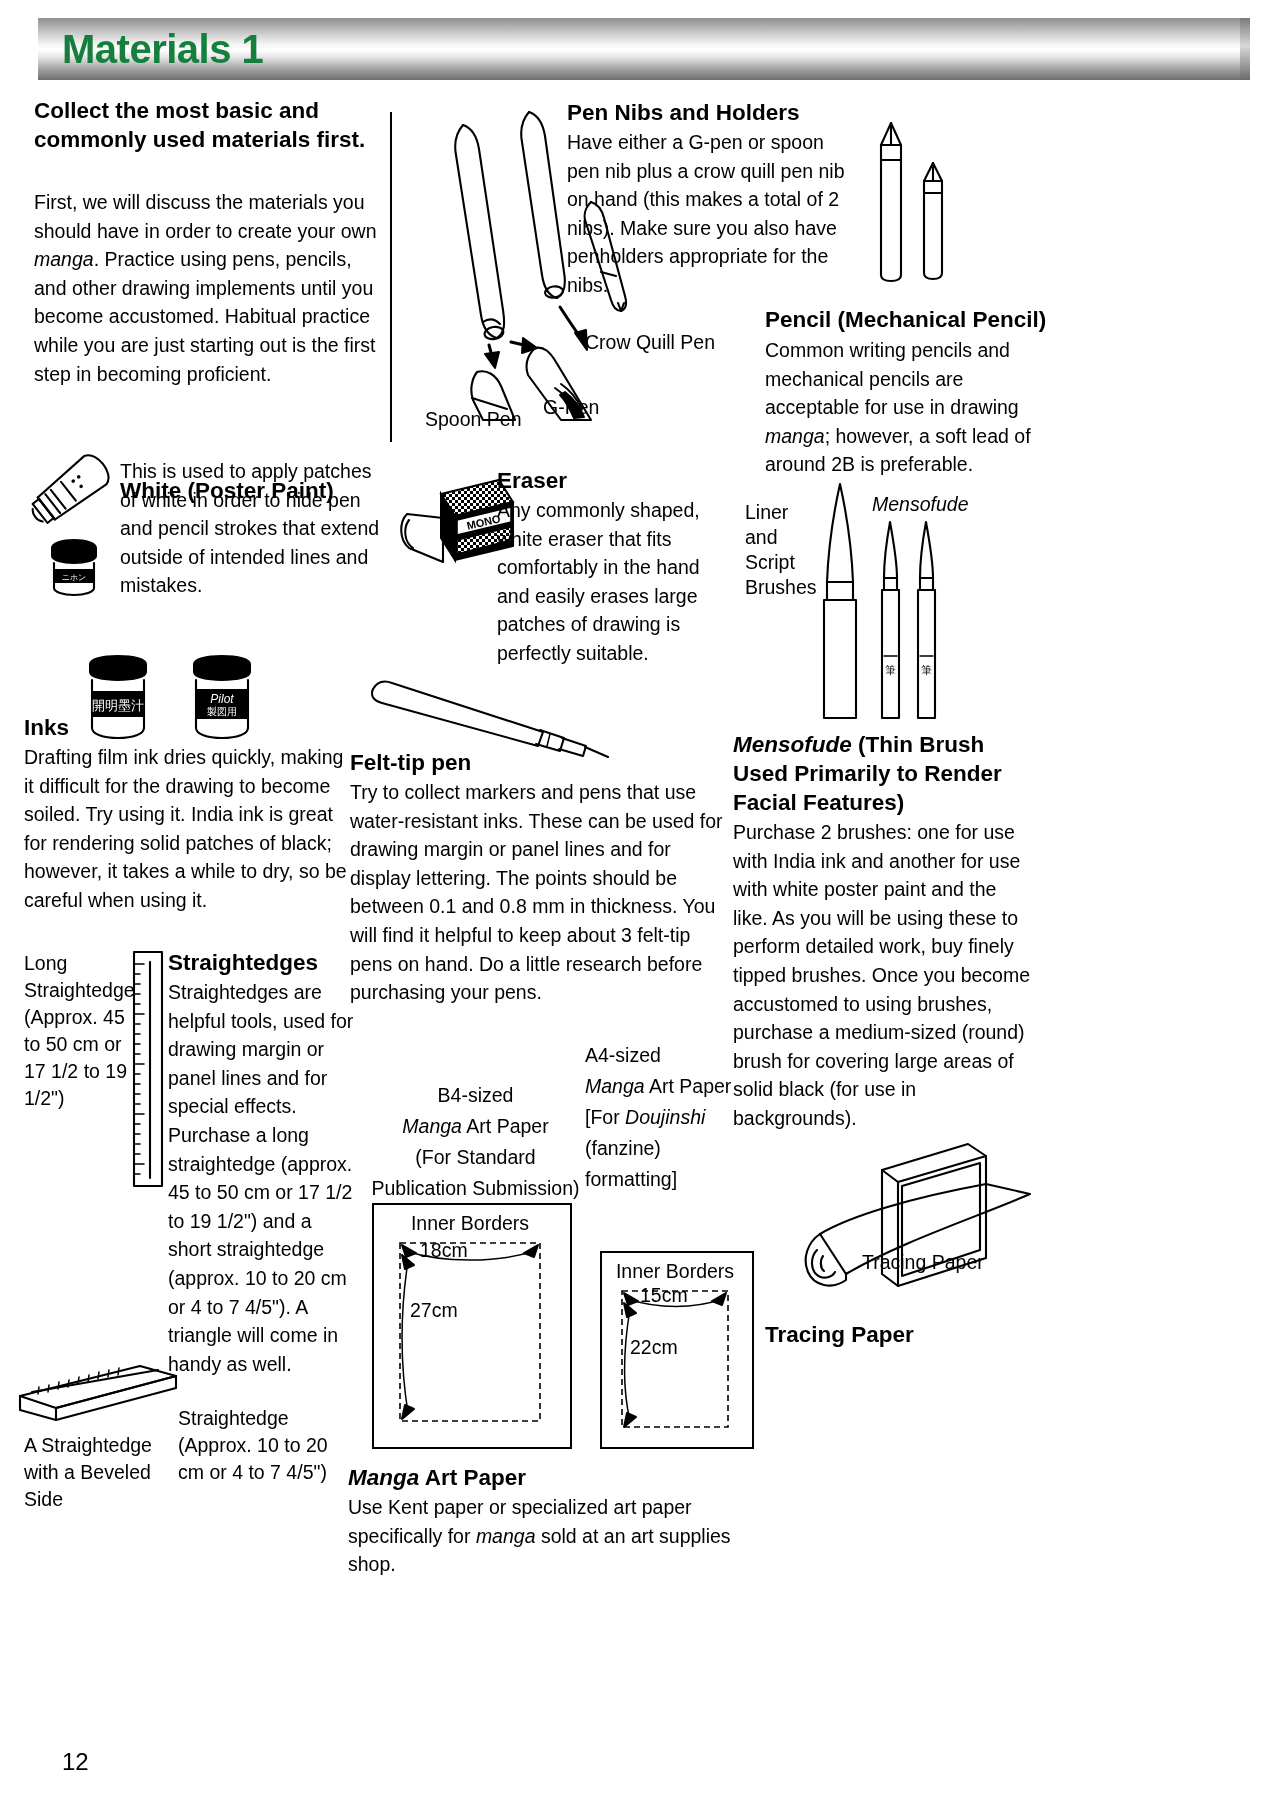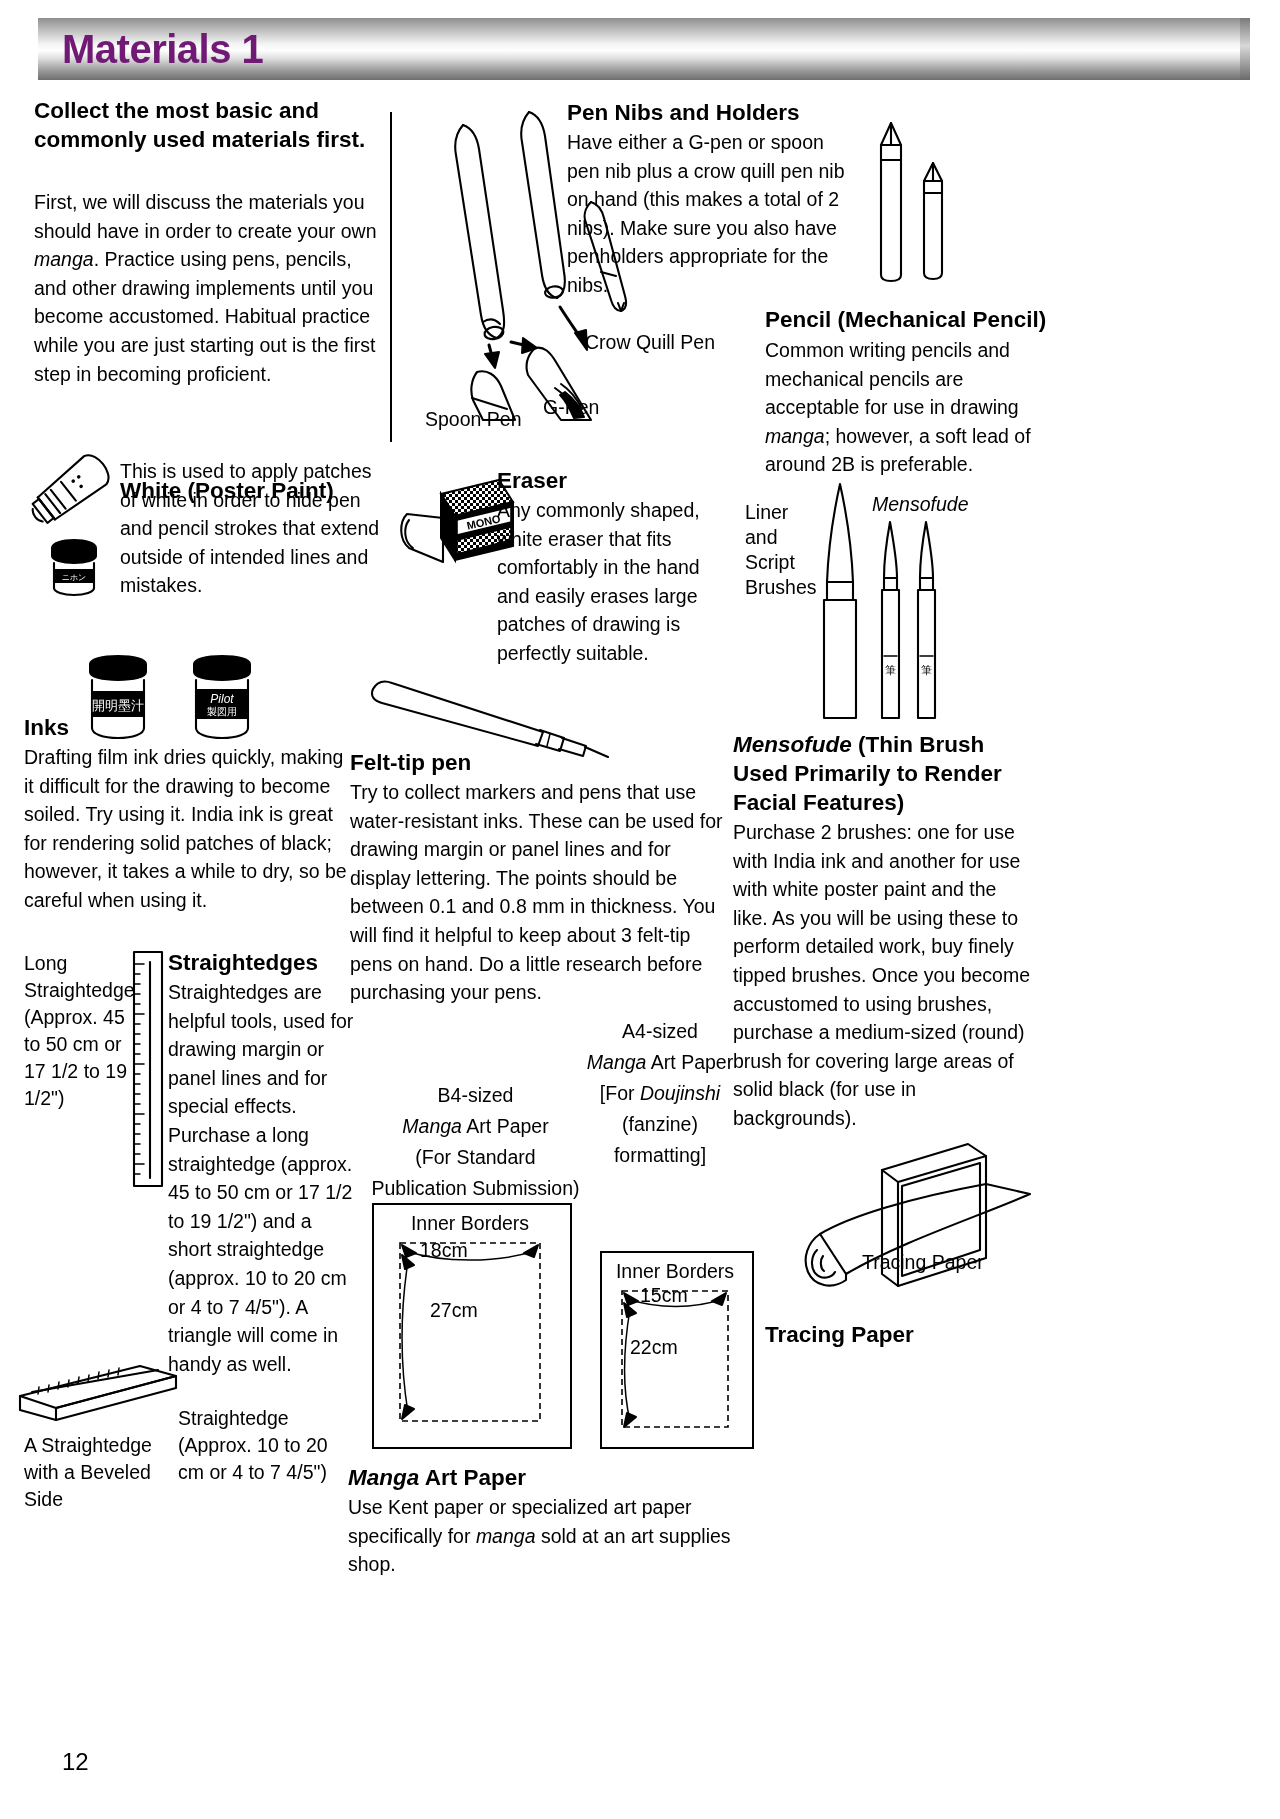--- a/index.html
+++ b/index.html
@@ -18,21 +18,21 @@
        #8f8f8f 0%, #b6b6b6 16%, #f4f4f4 42%, #ffffff 52%,
        #e2e2e2 64%, #9d9d9d 84%, #6e6e6e 100%);
   }
   .headerbar .cap{
     position:absolute;right:0;top:0;width:10px;height:100%;
     background:linear-gradient(to bottom,#7a7a7a,#d8d8d8 45%,#6a6a6a);
   }
   .header-title{
     position:absolute;left:62px;top:22px;
     font-size:40px;font-weight:bold;letter-spacing:-0.5px;
-    line-height:54px;color:#701a75;
+    line-height:54px;color:#15803d;
   }
 
   
   .tb{position:absolute;}
   .h2{font-size:22.5px;font-weight:bold;line-height:29px;}
   .body{font-size:19.5px;line-height:28.6px;}
   .lbl{font-size:19.5px;line-height:25px;}
   i{font-style:italic;}
 
   
@@ -302,23 +302,23 @@
 
     <path class="ln-thin" d="M34 48 C70 60 126 60 162 48"></path>
     <path class="fillblk" d="M30 42 L44 50 L34 54 Z"></path>
     <path class="fillblk" d="M166 42 L152 50 L162 54 Z"></path>
 
     <path class="ln-thin" d="M36 58 C28 110 28 160 36 210"></path>
     <path class="fillblk" d="M30 52 L42 62 L33 66 Z"></path>
     <path class="fillblk" d="M30 216 L42 206 L33 202 Z"></path>
   </svg>
   <div class="tb lbl" style="left:420px;top:1238px;">18cm</div>
-  <div class="tb lbl" style="left:410px;top:1298px;margin-left:20px;">27cm</div>
-
-  <div class="tb lbl" style="left:585px;top:1016px;width:150px;line-height:31px;text-align:center;">
+  <div class="tb lbl" style="left:410px;top:1298px;">27cm</div>
+
+  <div class="tb lbl" style="left:585px;top:1040px;width:150px;line-height:31px;">
     <span>A4-sized</span><br>
     <i>Manga</i><span> Art Paper</span><br>
     <span>[For </span><i>Doujinshi</i><br>
     <span>(fanzine)</span><br>
     <span>formatting]</span>
   </div>
 
   <div style="position:absolute;left:600px;top:1251px;width:150px;height:194px;border:2px solid #000;"></div>
   <div class="tb lbl" style="left:600px;top:1259px;width:150px;text-align:center;">Inner Borders</div>
   <svg style="position:absolute;left:600px;top:1251px;" width="150" height="194" viewBox="0 0 150 194">

